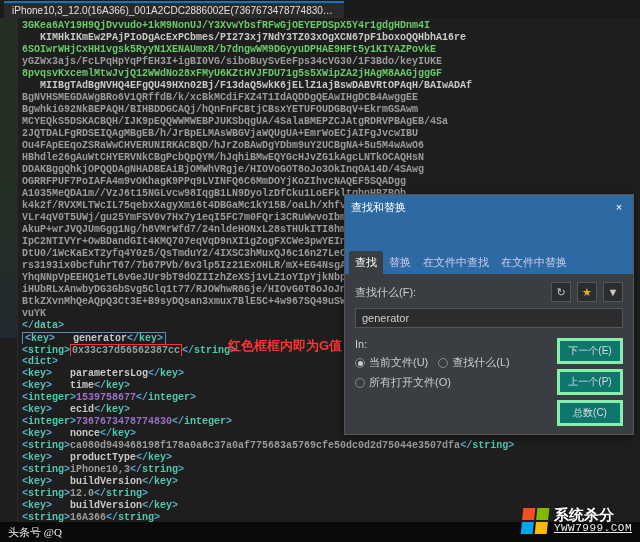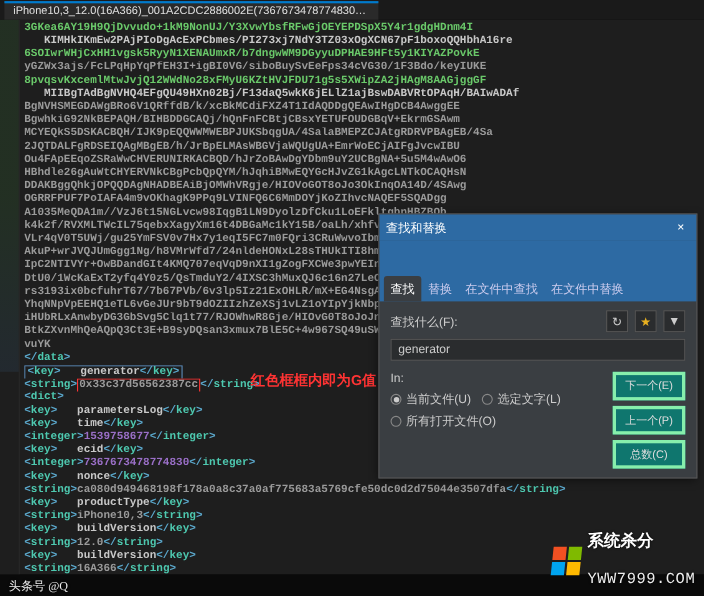--- a/index.html
+++ b/index.html
@@ -219,23 +219,23 @@
     display: grid;
     grid-template-columns: 12px 12px;
     grid-template-rows: 12px 12px;
     gap: 2px;
     transform: skewX(-6deg);
   }
   .win-logo span:nth-child(1){background:#f25022;}
   .win-logo span:nth-child(2){background:#7fba00;}
   .win-logo span:nth-child(3){background:#00a4ef;}
   .win-logo span:nth-child(4){background:#ffb900;}
-  .wm-text { display:flex; flex-direction:column; line-height:1;gap:20px; }
+  .wm-text { display:flex; flex-direction:column; line-height:1; }
   .wm-cn { font-family:'Microsoft YaHei'; font-size:15px; font-weight:bold; color:#fff; text-shadow:0 0 2px #000; }
-  .wm-url { font-size:14px; color:#eee; letter-spacing:0.5px; text-shadow:0 0 2px #000;}
+  .wm-url { font-size:11px; color:#eee; letter-spacing:0.5px; text-shadow:0 0 2px #000;text-decoration:underline;}
   .source-bar {
     position:absolute; left:8px; bottom:2px;
     font-family:'Microsoft YaHei'; font-size:11px; color:#eee;
     text-shadow:0 0 2px #000;
   }
 </style>
 </head>
 <body>
 
 <div class="titlebar">
@@ -281,21 +281,21 @@
       <div class="dlg-in">
         <div class="dlg-label">In:</div>
         <div id="radios">
             <div class="dlg-in-row">
               <span style="display: inline-flex; align-items: center; gap: 4px;">
                 <span class="radio sel"></span>
                 <span>当前文件(U)</span>
               </span>
               <span style="display: inline-flex; align-items: center; gap: 4px;">
                 <span class="radio"></span>
-                <span>选定文字(L)</span>
+                <span>查找什么(L)</span>
               </span>
             </div>
             <div class="dlg-in-row">
               <span style="display: inline-flex; align-items: center; gap: 4px;">
                 <span class="radio"></span>
                 <span>所有打开文件(O)</span>
               </span>
             </div>
           </div>
       </div>

